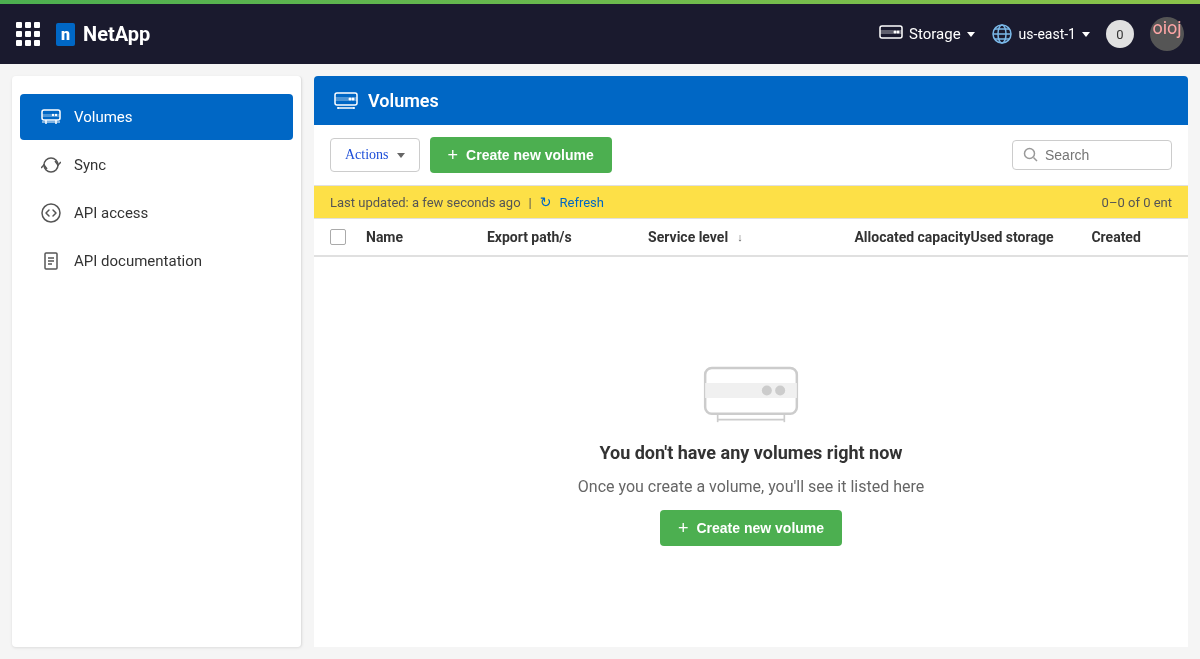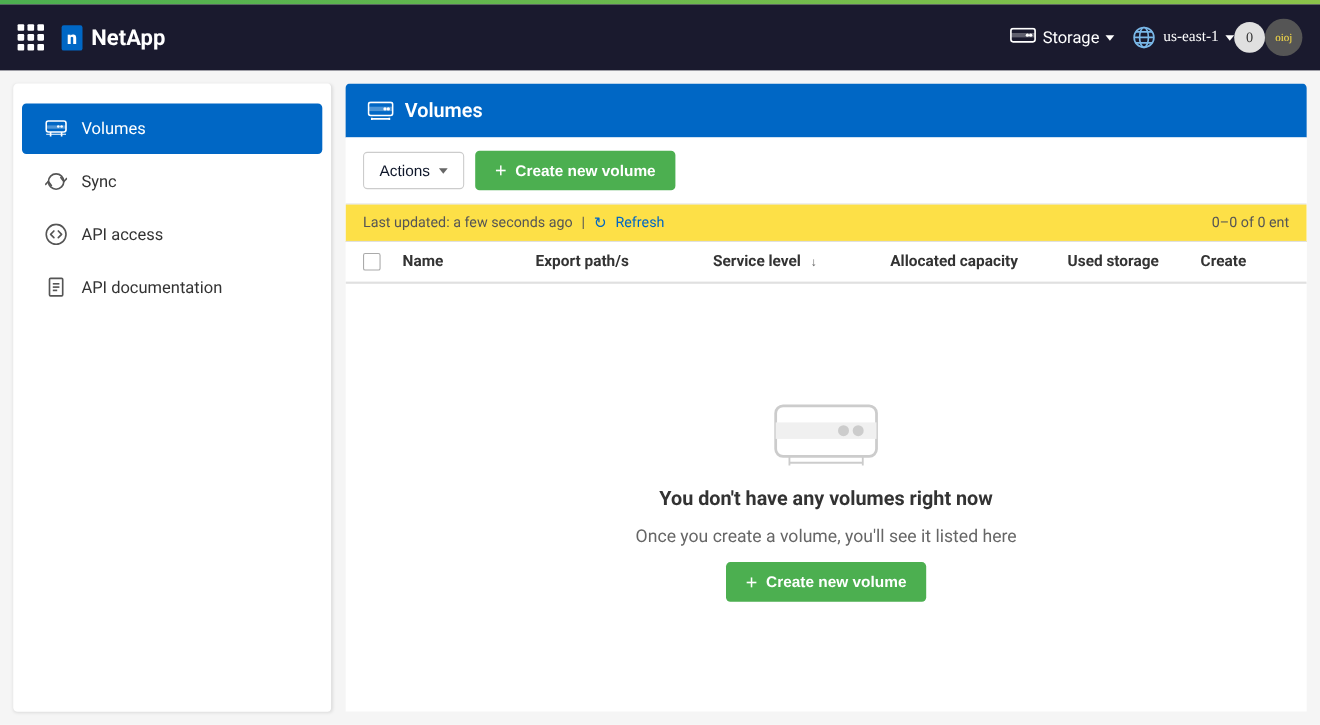--- a/index.html
+++ b/index.html
@@ -49,21 +49,21 @@
       display: flex;
       align-items: center;
       gap: 6px;
       color: white;
       font-size: 15px;
       cursor: pointer;
     }
     .topnav-right {
       display: flex;
       align-items: center;
-      font-family: Liberation Serif, serif;
+      gap: 16px;
     }
     .topnav-region {
       display: flex;
       align-items: center;
       gap: 6px;
       color: white;
       font-size: 14px;
       cursor: pointer;
     }
     .notif-badge {
@@ -72,27 +72,27 @@
       width: 28px; height: 28px;
       border-radius: 50%;
       display: flex;
       align-items: center;
       justify-content: center;
       font-size: 13px;
       cursor: pointer;
     }
     .avatar {
       background: #555;
-      color: #fde047;
+      color: #fca5a5;
       width: 34px; height: 34px;
       border-radius: 50%;
       display: flex;
-      align-items: center;
+      align-items: flex-start;
       justify-content: center;
-      font-size: 10px;
+      font-size: 18px;
       cursor: pointer;
     }
 
     
     .main-area {
       display: flex;
       flex: 1;
       overflow: hidden;
     }
 
@@ -166,21 +166,22 @@
     .btn-actions {
       border: 1px solid #ccc;
       background: white;
       padding: 8px 14px;
       border-radius: 4px;
       cursor: pointer;
       font-size: 14px;
       display: flex;
       align-items: center;
       gap: 8px;
-      color: #0f172a;
+      color: #1d4ed8;
+      font-family: Liberation Serif, serif;
     }
     .chevron-down {
       width: 0; height: 0;
       border-left: 4px solid transparent;
       border-right: 4px solid transparent;
       border-top: 5px solid #666;
       display: inline-block;
     }
     .btn-create {
       background: #4caf50;
@@ -269,20 +270,21 @@
       flex: 2;
     }
     .table-header .col-service {
       flex: 2;
       display: flex;
       align-items: center;
       gap: 9px;
     }
     .table-header .col-allocated {
       flex: 2;
+      text-align: right;
     }
     .table-header .col-used {
       flex: 1.5;
     }
     .table-header .col-created {
       flex: 1;
     }
     .sort-indicator {
       font-size: 11px;
       color: #666;
@@ -465,20 +467,27 @@
         <button class="btn-actions">
           <span>Actions</span>
           <span class="chevron-down"></span>
         </button>
 
         <button class="btn-create">
           <span style="font-size:18px;font-weight:300;line-height:1;">+</span>
           <span>Create new volume</span>
         </button>
 
+        <div class="search-box">
+          <svg width="16" height="16" viewBox="0 0 16 16" fill="none" stroke="#999" stroke-width="1.5">
+            <circle cx="6.5" cy="6.5" r="5"></circle>
+            <line x1="10.5" y1="10.5" x2="14" y2="14"></line>
+          </svg>
+          <input type="text" placeholder="Search" style="">
+        </div>
       </div>
 
       <div class="status-bar">
         <span>Last updated: a few seconds ago</span>
         <span>|</span>
         <span class="refresh-icon">↻</span>
         <a class="refresh-link">Refresh</a>
         <span class="pagination">0–0 of 0 ent</span>
       </div>
 
@@ -487,21 +496,21 @@
           <div class="checkbox"></div>
         </div>
         <div class="col-name">Name</div>
         <div class="col-export">Export path/s</div>
         <div class="col-service">
           <span>Service level</span>
           <span class="sort-indicator">↓</span>
         </div>
         <div class="col-allocated">Allocated capacity</div>
         <div class="col-used">Used storage</div>
-        <div class="col-created">Create</div>
+        <div class="col-created">Created</div>
       </div>
 
       <div class="empty-state">
         <svg class="empty-storage-icon" viewBox="0 0 120 80" fill="none">
           <rect x="5" y="10" width="110" height="55" rx="8" fill="none" stroke="#ccc" stroke-width="3"></rect>
           <rect x="5" y="28" width="110" height="18" fill="#f0f0f0" stroke="none"></rect>
           <circle cx="95" cy="37" r="6" fill="#ccc" stroke="none"></circle>
           <circle cx="79" cy="37" r="6" fill="#ccc" stroke="none"></circle>
           <line x1="20" y1="65" x2="20" y2="75" stroke="#ccc" stroke-width="2"></line>
           <line x1="100" y1="65" x2="100" y2="75" stroke="#ccc" stroke-width="2"></line>

